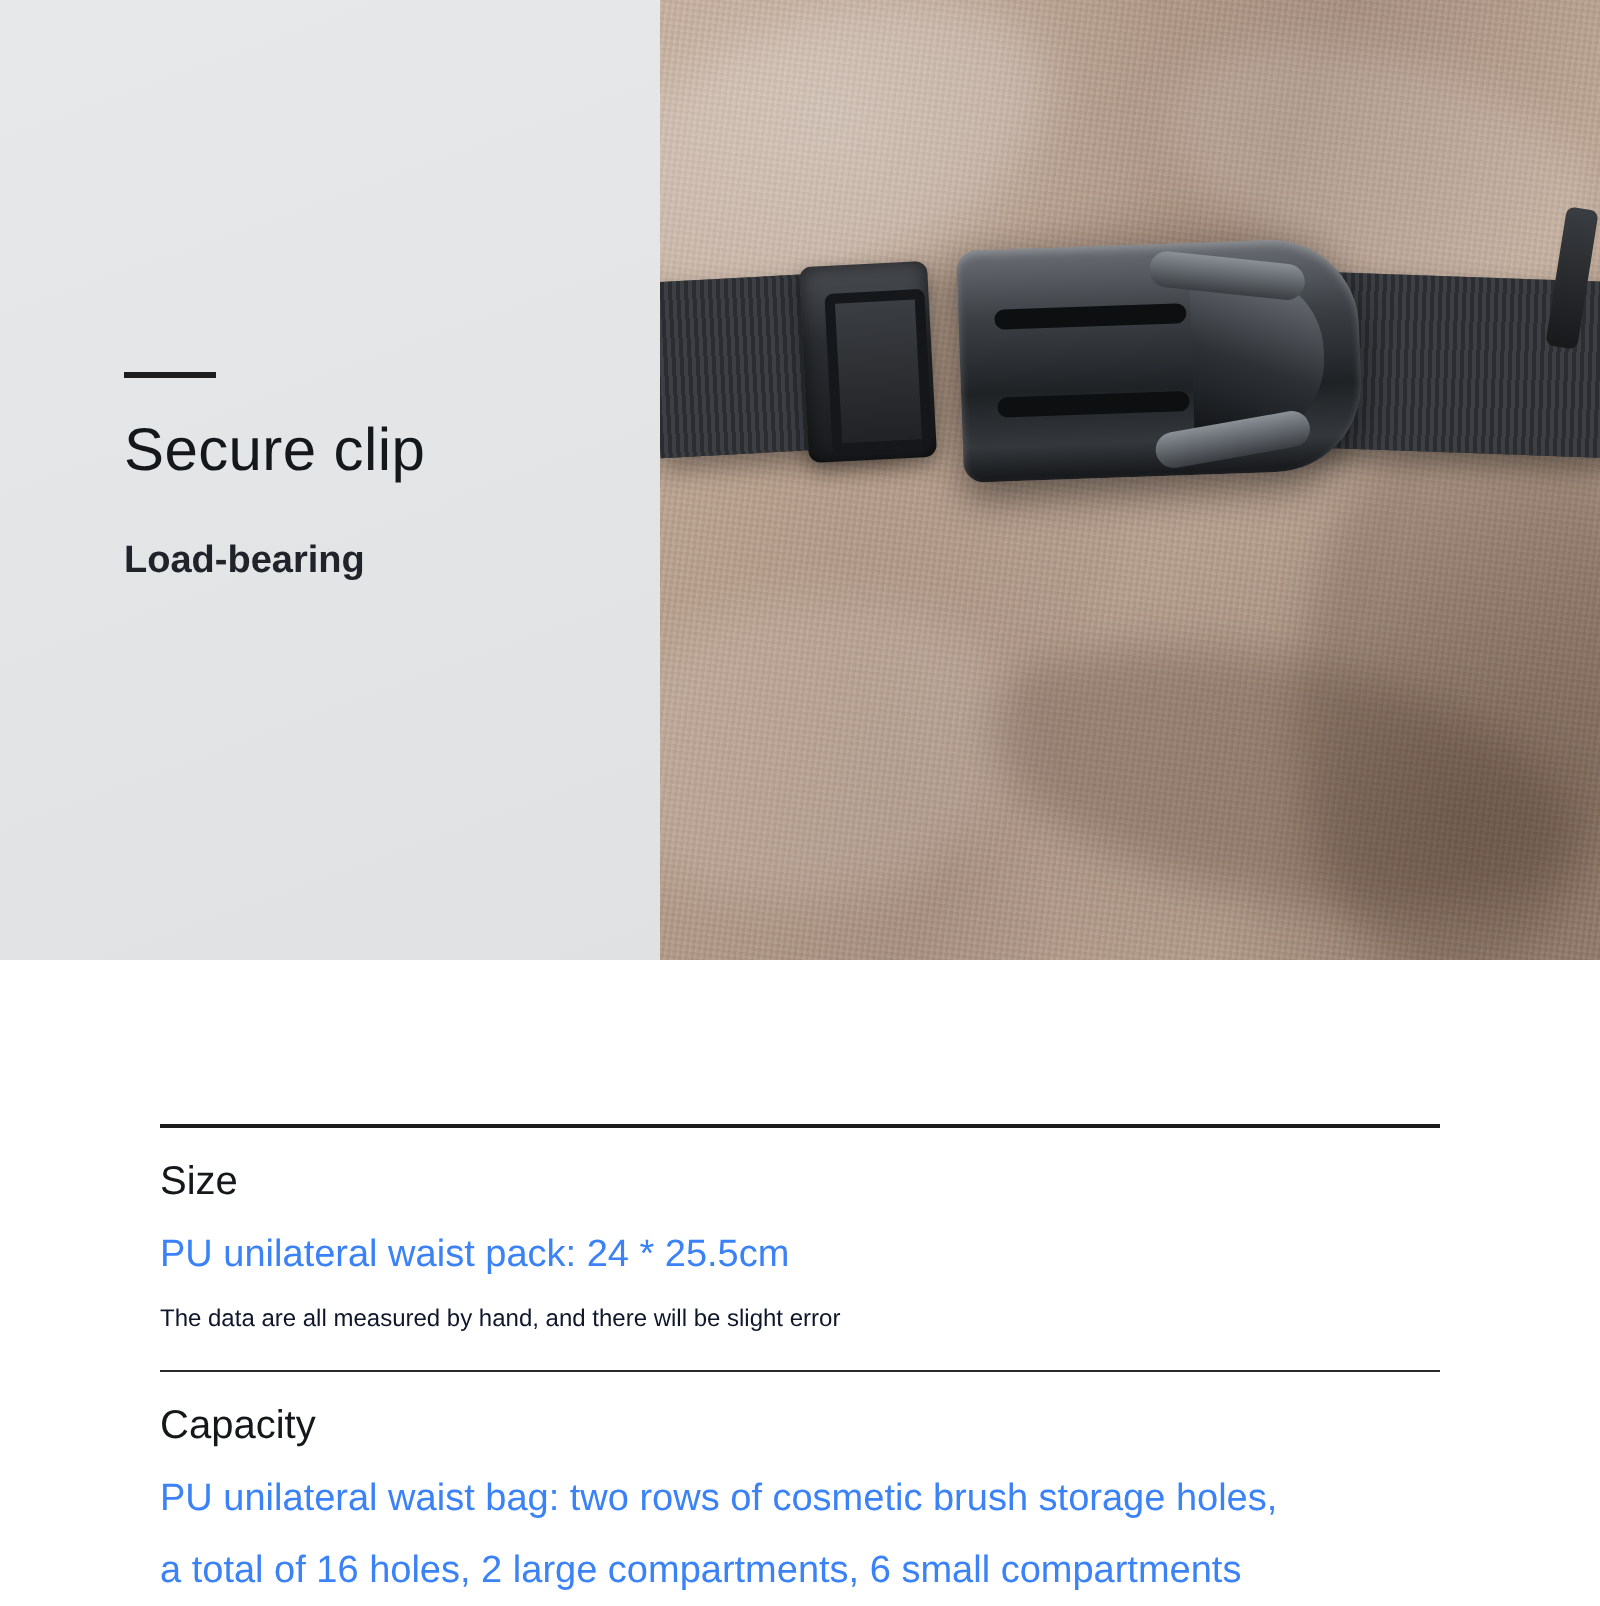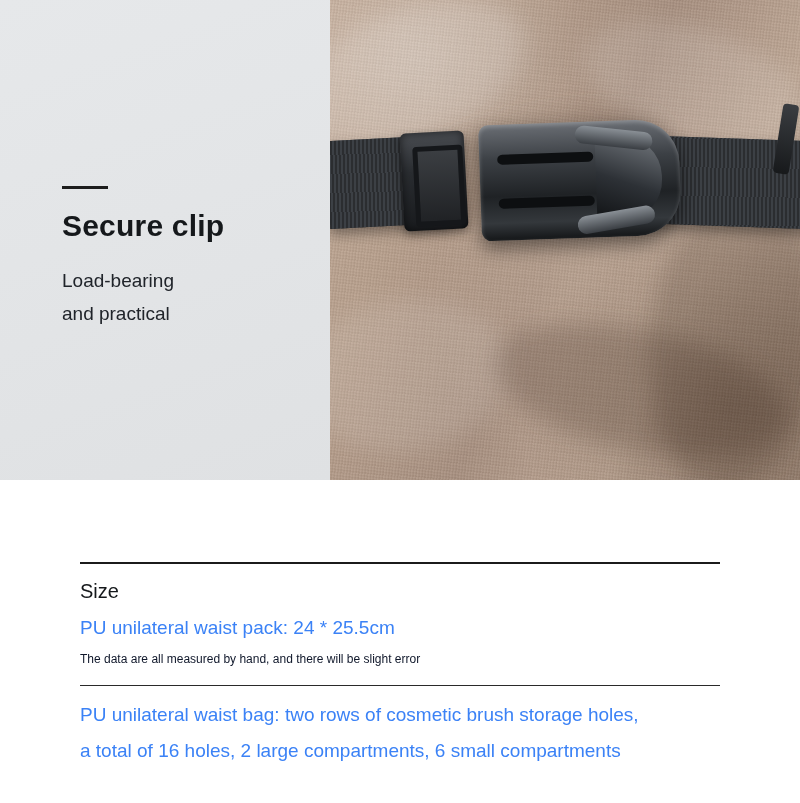--- a/index.html
+++ b/index.html
@@ -48,33 +48,33 @@
 
   .caption-rule {
     width: 46px;
     height: 3px;
     background: #1d1d1d;
     margin-bottom: 20px;
   }
 
   .caption-title {
     font-size: 30px;
-    font-weight: bold;
+    font-weight: normal;
     color: #15181b;
     letter-spacing: 0.2px;
     margin: 0 0 22px 0;
     line-height: 1.1;
   }
 
   .caption-sub {
     font-size: 19px;
     color: #20242a;
     line-height: 1.75;
     margin: 0;
-    font-weight: normal;
+    font-weight: bold;
   }
 
   
   .photo {
     position: absolute;
     left: 330px;
     top: 0;
     width: 470px;
     height: 480px;
     overflow: hidden;
@@ -251,21 +251,20 @@
 <div class="page">
 
   <div class="hero">
 
     <div class="hero-left"></div>
 
     <div class="hero-caption">
       <div class="caption-rule"></div>
       <h1 class="caption-title">Secure clip</h1>
       <p class="caption-sub">Load-bearing</p>
-      <p class="caption-sub">and practical</p>
     </div>
 
     <div class="photo">
       <div class="fabric"></div>
       <div class="fold f1"></div>
       <div class="fold f2"></div>
       <div class="fold f3"></div>
       <div class="fold f4"></div>
       <div class="fold f5"></div>
       <div class="fold f6"></div>
@@ -291,18 +290,19 @@
 
     <div class="spec-block">
       <h2 class="spec-heading">Size</h2>
       <p class="spec-line">PU unilateral waist pack: 24 * 25.5cm</p>
       <p class="spec-note">The data are all measured by hand, and there will be slight error</p>
     </div>
 
     <div class="divider thin"></div>
 
     <div class="spec-block">
+      <h2 class="spec-heading">Capacity</h2>
       <p class="spec-line tight">PU unilateral waist bag: two rows of cosmetic brush storage holes,</p>
       <p class="spec-line">a total of 16 holes, 2 large compartments, 6 small compartments</p>
     </div>
 
   </div>
 </div>
 
 </body></html>

